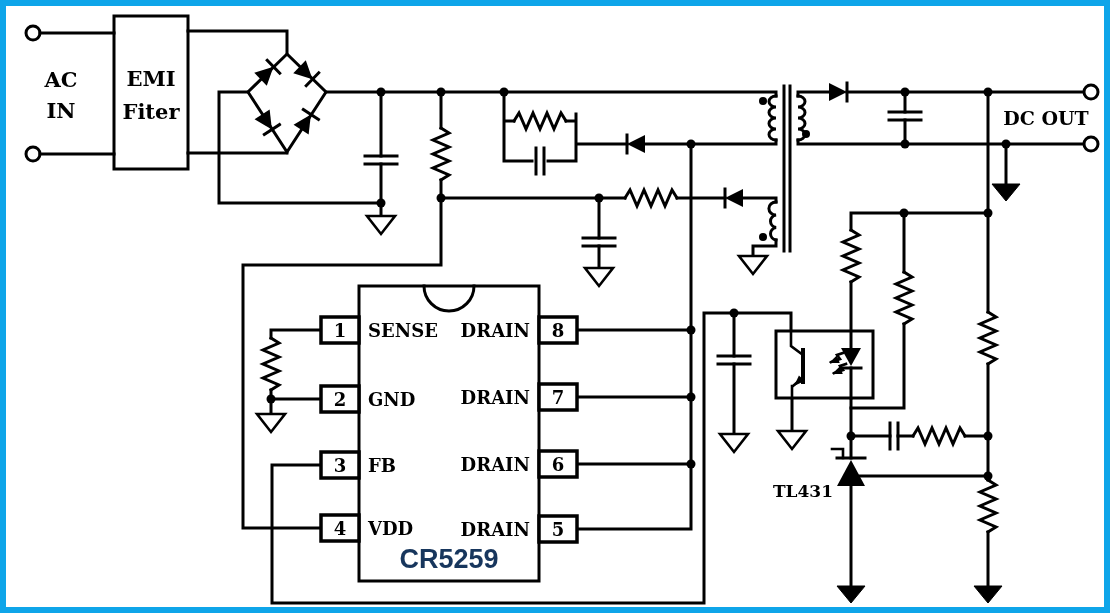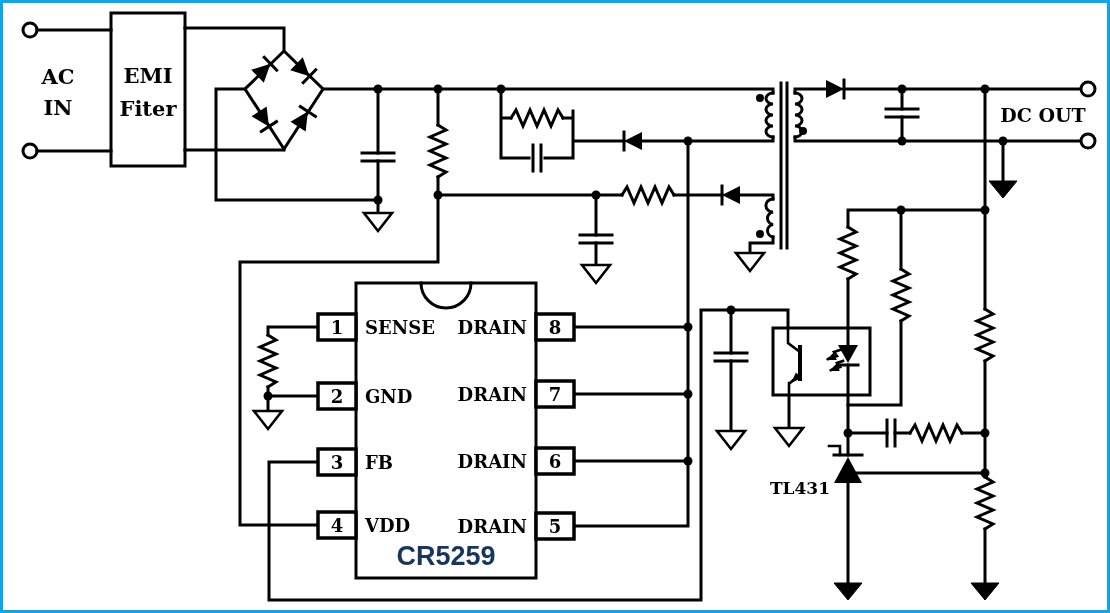--- a/index.html
+++ b/index.html
@@ -1,17 +1,17 @@
 <!DOCTYPE html>
 <html><head>
 <meta charset="utf-8">
 <style>
   html,body{margin:0;padding:0;background:#fff;}
   .canvas{width:1110px;height:613px;position:relative;background:#fff;
-          border:3px solid #0ea5e9;box-sizing:border-box;overflow:hidden;
+          border:6px solid #0ea5e9;box-sizing:border-box;overflow:hidden;
           font-family:"DejaVu Serif", serif;}
   svg{display:block;}
   .w{stroke:#000;stroke-width:3;fill:none;stroke-linecap:square;}
   .w2{stroke:#000;stroke-width:2.6;fill:none;stroke-linecap:square;}
   .box{stroke:#000;stroke-width:3;fill:#fff;}
   .pinbox{stroke:#000;stroke-width:3.5;fill:#fff;}
   .dot{fill:#000;stroke:none;}
   .fillb{fill:#000;stroke:none;}
   .gnd-open{fill:#fff;stroke:#000;stroke-width:2.6;}
   .gnd-fill{fill:#000;stroke:#000;stroke-width:1;}

